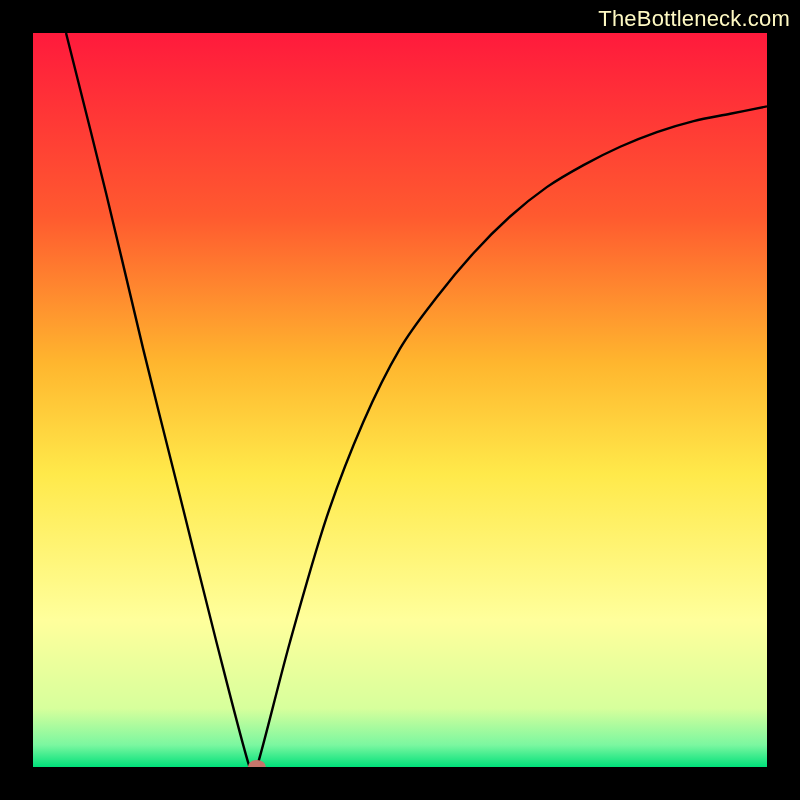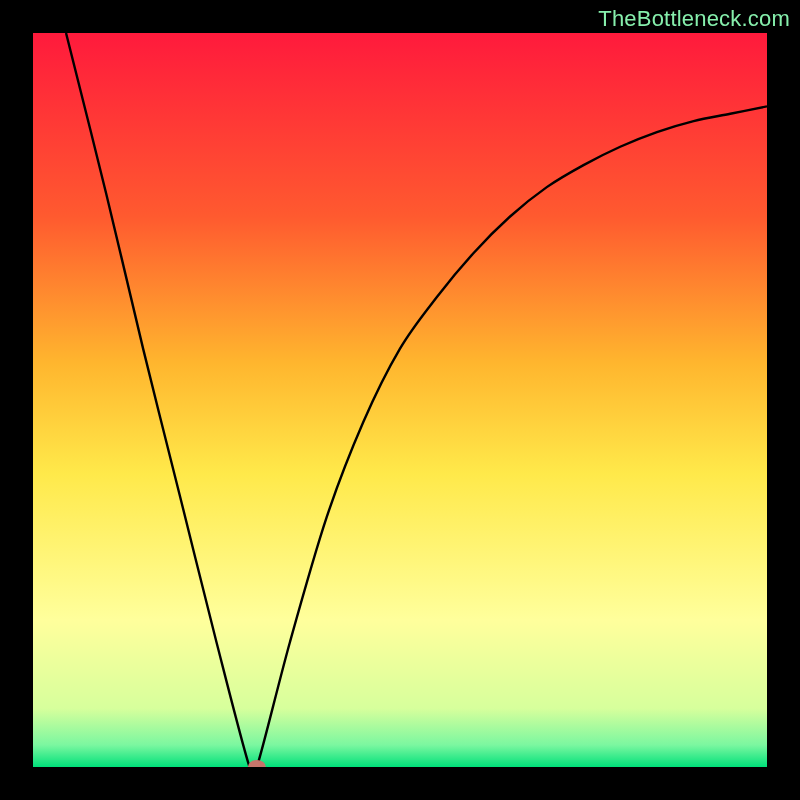--- a/index.html
+++ b/index.html
@@ -13,21 +13,21 @@
   .frame {
     position: relative;
     width: 800px;
     height: 800px;
     background: #000;
   }
   .watermark {
     position: absolute;
     top: 6px;
     right: 10px;
-    color: #86efac;
+    color: #fef9c3;
     font-family: Arial, Helvetica, sans-serif;
     font-size: 22px;
     font-weight: 400;
     letter-spacing: 0.2px;
     z-index: 5;
     text-align: right;
   }
   svg.plot {
     position: absolute;
     left: 0;

